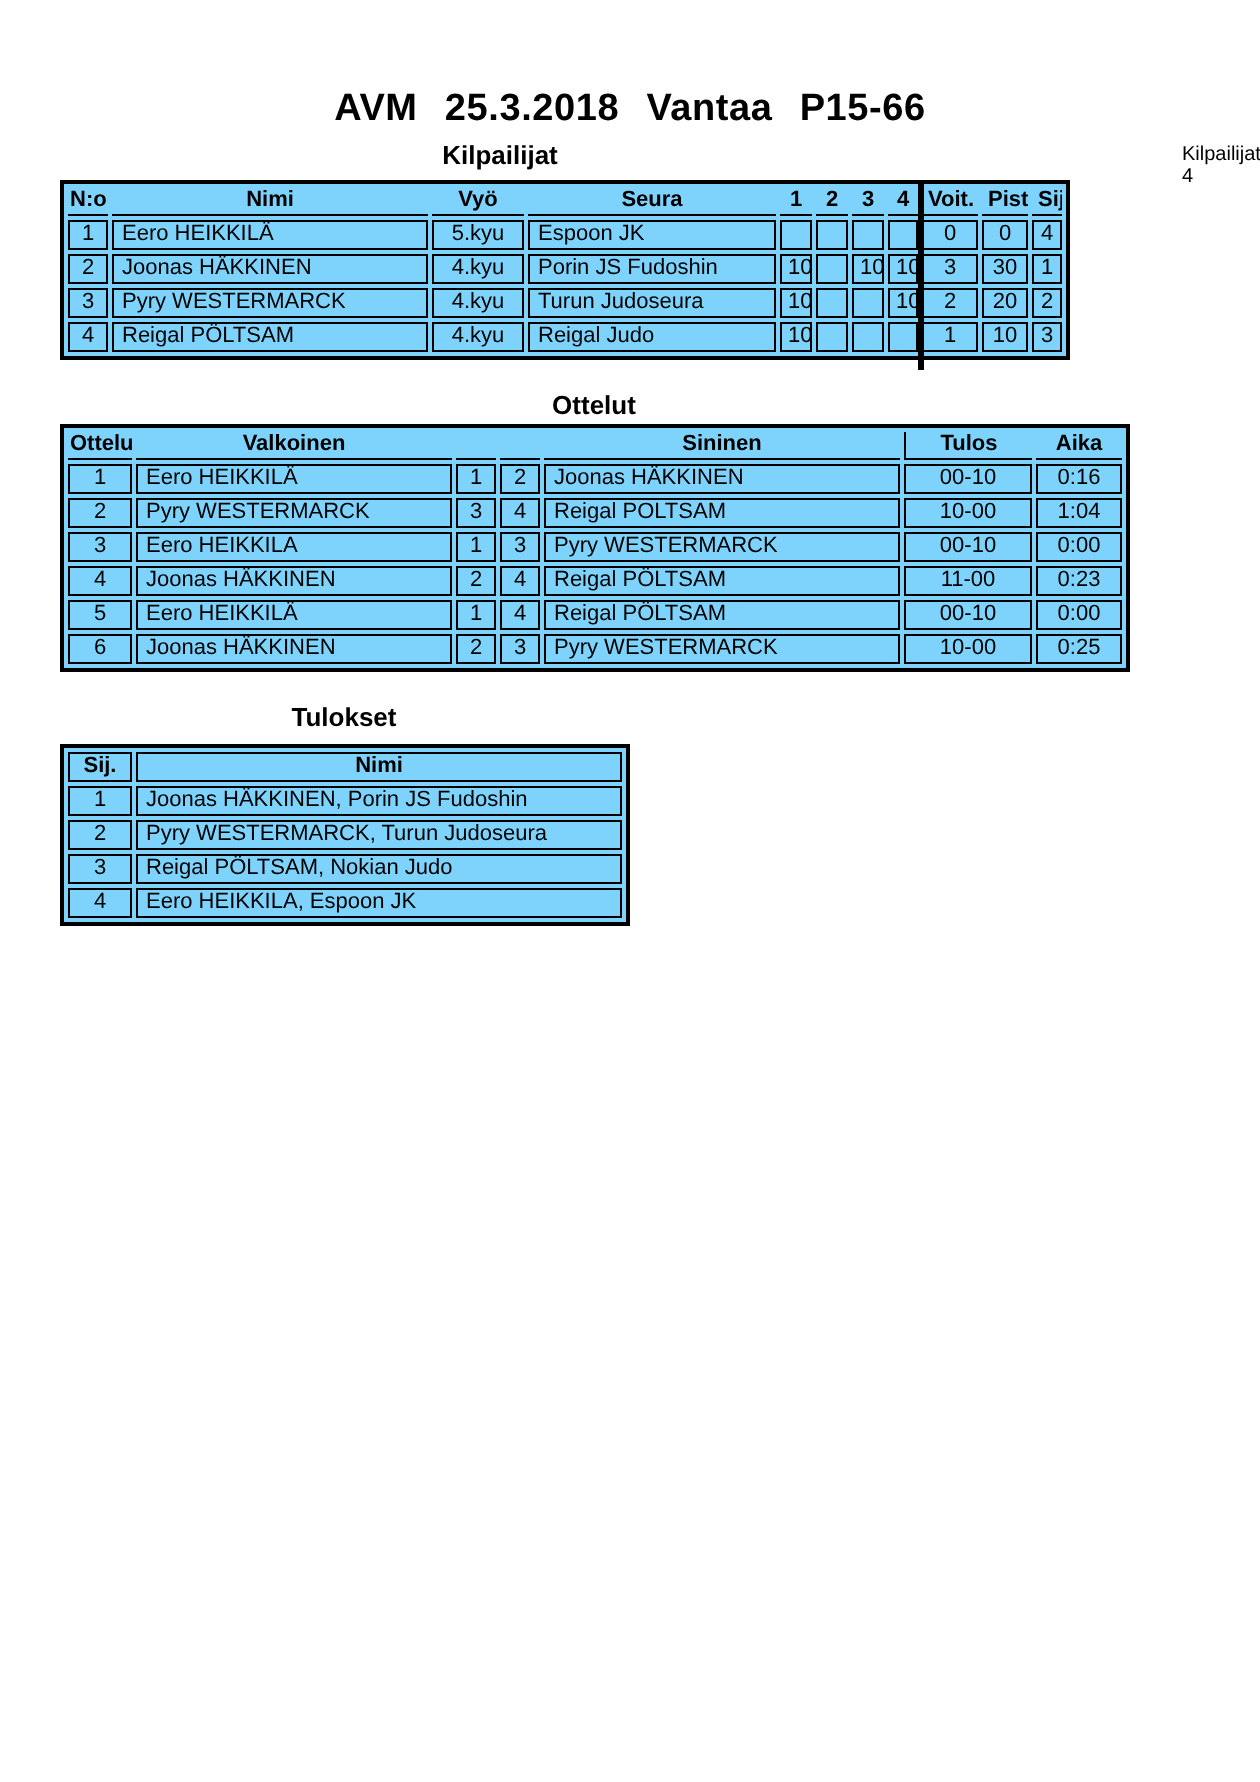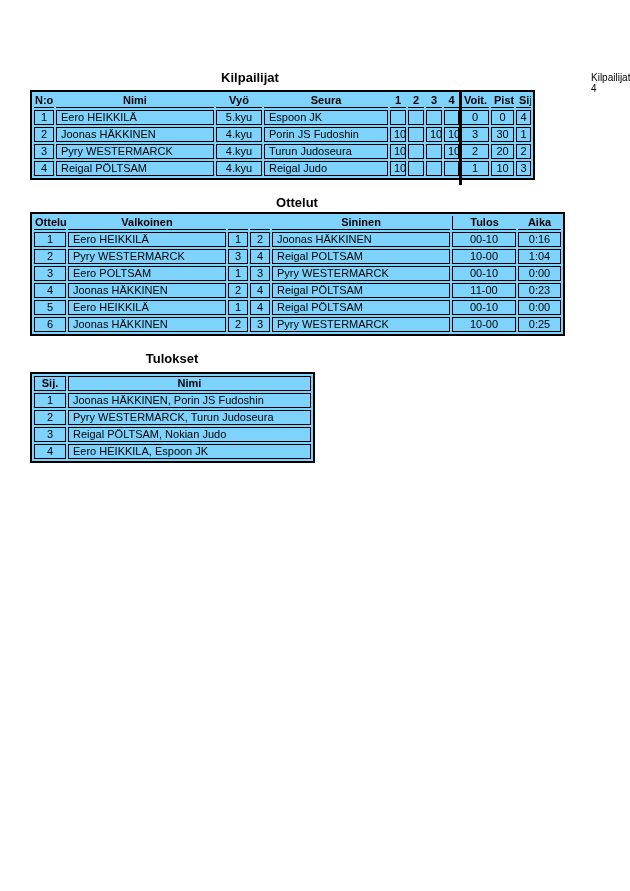--- a/index.html
+++ b/index.html
@@ -53,20 +53,21 @@
   
   #ottelut-table th.rule-left { border-left:1px solid #000;margin-left:40px; }
   
   #tulokset-table th { border:1px solid #000; }
 </style>
 </head>
 <body>
 
 <div class="page">
 
+  <div class="title">AVM 25.3.2018 Vantaa P15-66</div>
   <div class="meta">Kilpailijat: 4</div>
 
   <div class="section-title" id="kilpailijat-title">Kilpailijat</div>
 
   <table id="kilpailijat-table">
     <colgroup>
       <col style="width:20px">
         <col style="width:158px">
         <col style="width:46px">
         <col style="width:124px">
@@ -187,21 +188,21 @@
         <td>2</td>
         <td class="left">Pyry WESTERMARCK</td>
         <td>3</td>
         <td>4</td>
         <td class="left">Reigal POLTSAM</td>
         <td>10-00</td>
         <td>1:04</td>
       </tr>
       <tr>
         <td>3</td>
-        <td class="left">Eero POLTSAM</td>
+        <td class="left">Eero HEIKKILA</td>
         <td>1</td>
         <td>3</td>
         <td class="left">Pyry WESTERMARCK</td>
         <td>00-10</td>
         <td>0:00</td>
       </tr>
       <tr>
         <td>4</td>
         <td class="left">Joonas HÄKKINEN</td>
         <td>2</td>

